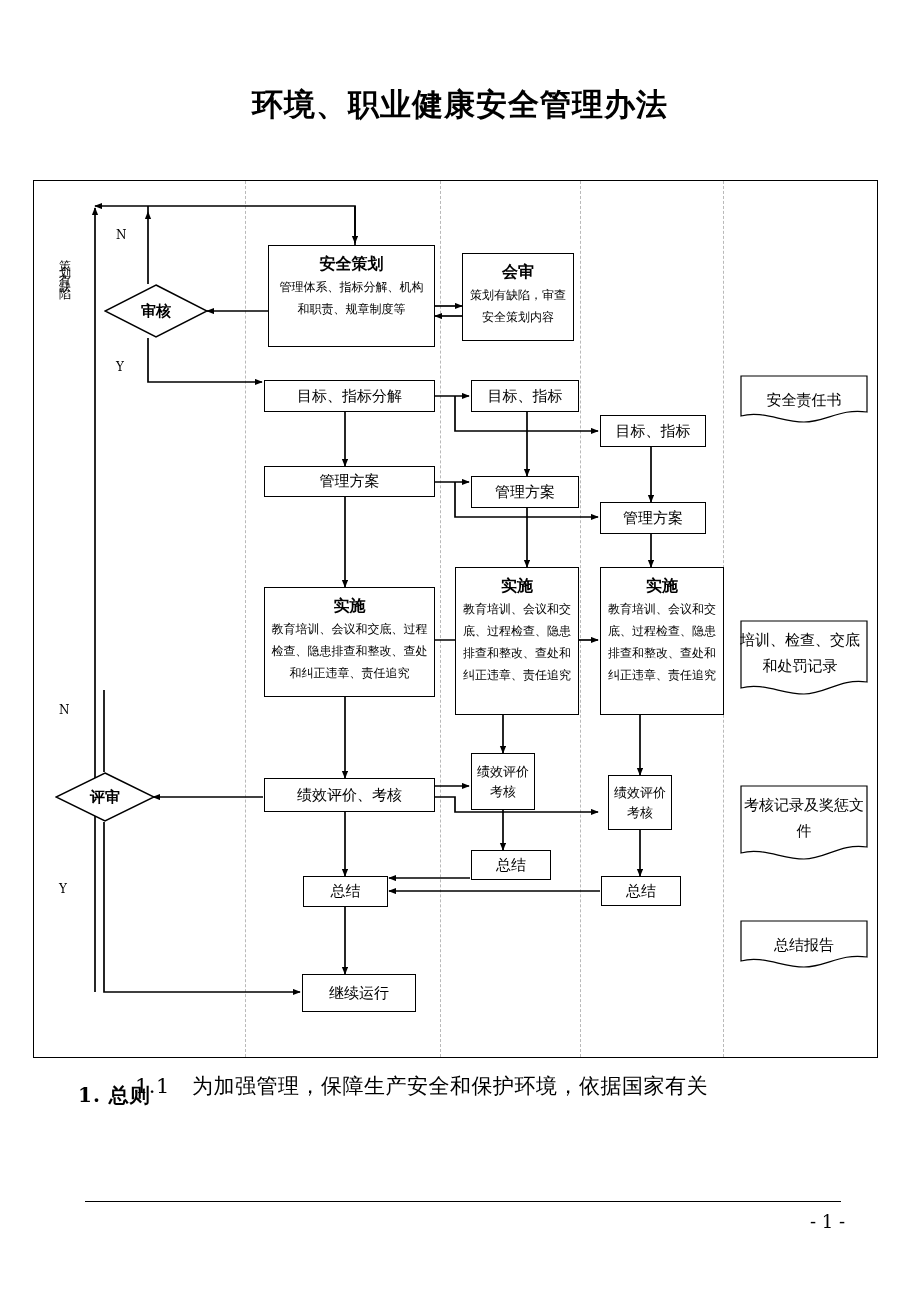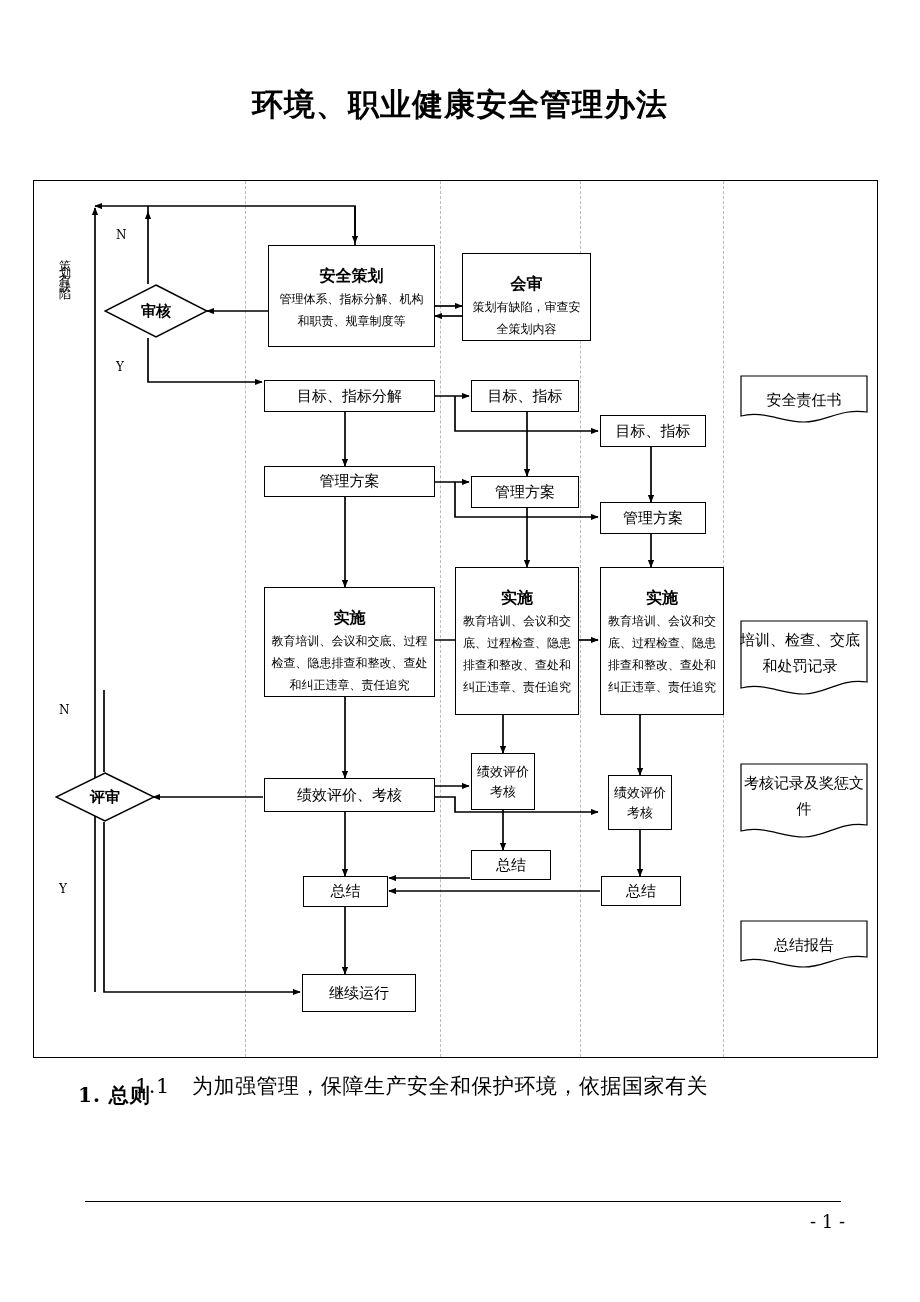--- a/index.html
+++ b/index.html
@@ -75,21 +75,21 @@
   .n-plain {
     display: flex;
     align-items: center;
     justify-content: center;
     font-size: 15px;
   }
   .n-rounded {
     border-radius: 0;
   }
   .n-big {
-    padding-top: 18px;
+    padding-top: 6px;
   }
   .n-big .ttl { font-size: 16px; line-height: 24px; }
   .n-big .body { font-size: 12px; line-height: 22px; padding: 0 6px; }
 
   
   .vtext {
     position: absolute;
     writing-mode: vertical-rl;
     text-orientation: upright;
     font-size: 12px;
@@ -299,21 +299,21 @@
         <polygon points="50,1 99,25 50,49 1,25" fill="#fff" stroke="#000" stroke-width="1.5"></polygon>
       </svg>
     <div class="dlabel">评审</div>
   </div>
 
   <div class="node n-big" style="left:268px; top:245px; width:167px; height:102px;">
     <span class="ttl">安全策划</span>
     <span class="body">管理体系、指标分解、机构和职责、规章制度等</span>
   </div>
 
-  <div class="node n-big" style="left:462px; top:253px; width:129px; height:88px;">
+  <div class="node n-big" style="left:462px; top:253px; width:112px; height:88px;">
     <span class="ttl">会审</span>
     <span class="body">策划有缺陷，审查安全策划内容</span>
   </div>
 
   <div class="node n-plain" style="left:264px; top:380px; width:171px; height:32px;">目标、指标分解</div>
 
   <div class="node n-plain" style="left:471px; top:380px; width:108px; height:32px;">目标、指标</div>
 
   <div class="node n-plain" style="left:600px; top:415px; width:106px; height:32px;">目标、指标</div>
 
@@ -355,21 +355,21 @@
     <div class="doc-label">安全责任书</div>
   </div>
 
   <div class="doc-shape two-line" style="left:740px; top:620px; width:120px; height:78px;">
     <svg width="128" height="78" viewBox="0 0 128 78" preserveAspectRatio="none">
       <path d="M1,1 L127,1 L127,62 C100,58 86,74 64,74 C42,74 22,62 1,68 Z" fill="#fff" stroke="#000" stroke-width="1.2"></path>
     </svg>
     <div class="doc-label">培训、检查、交底和处罚记录</div>
   </div>
 
-  <div class="doc-shape two-line" style="left:740px; top:763px; width:128px; height:78px;">
+  <div class="doc-shape two-line" style="left:740px; top:785px; width:128px; height:78px;">
     <svg width="128" height="78" viewBox="0 0 128 78" preserveAspectRatio="none">
       <path d="M1,1 L127,1 L127,62 C100,58 86,74 64,74 C42,74 22,62 1,68 Z" fill="#fff" stroke="#000" stroke-width="1.2"></path>
     </svg>
     <div class="doc-label">考核记录及奖惩文件</div>
   </div>
 
   <div class="doc-shape" style="left:740px; top:920px; width:128px; height:49px;">
     <svg width="128" height="49" viewBox="0 0 128 49" preserveAspectRatio="none">
       <path d="M1,1 L127,1 L127,37 C100,33 86,47 64,47 C42,47 22,35 1,41 Z" fill="#fff" stroke="#000" stroke-width="1.2"></path>
     </svg>

